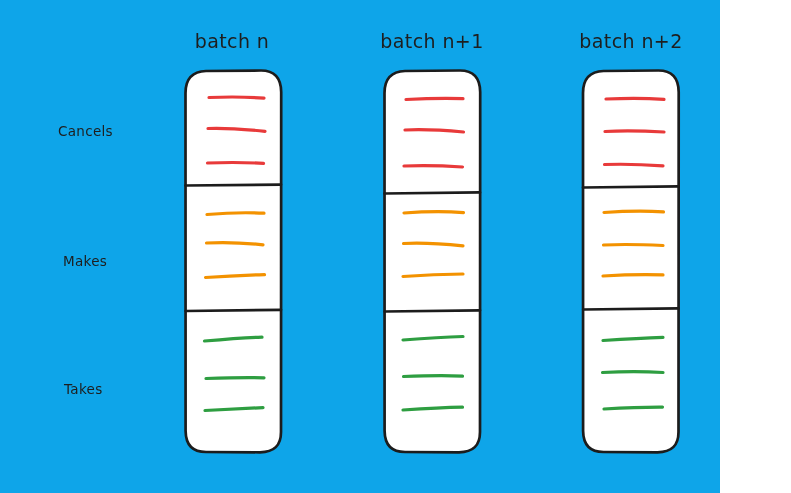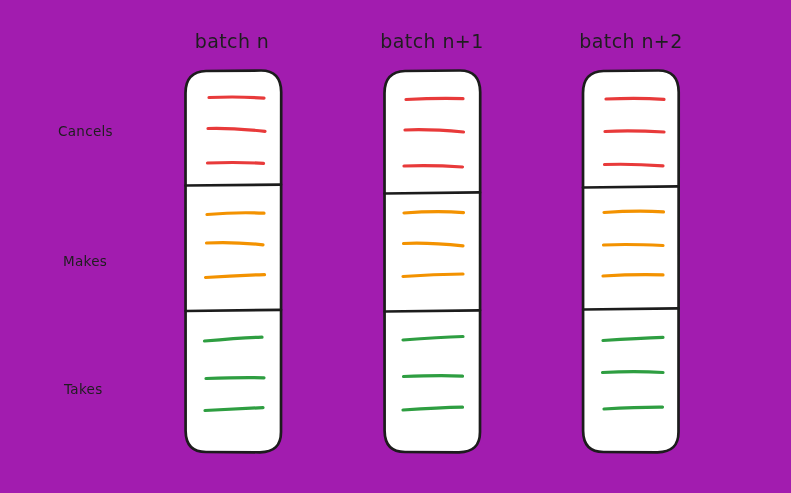--- a/index.html
+++ b/index.html
@@ -10,23 +10,24 @@
   }
   body {
     width: 791px;
     height: 493px;
     overflow: hidden;
     font-family: "DejaVu Sans", sans-serif;
     position: relative;
   }
   #diagram-root {
     position: relative;
-    width: 791px;
+    width: 712px;
     height: 493px;
-    background: #a21caf;
+    background: #0ea5e9;
+    padding-left: 8px;
   }
   svg#sketch {
     position: absolute;
     top: 0;
     left: 0;
     width: 791px;
     height: 493px;
     display: block;
   }
   .col-title {

